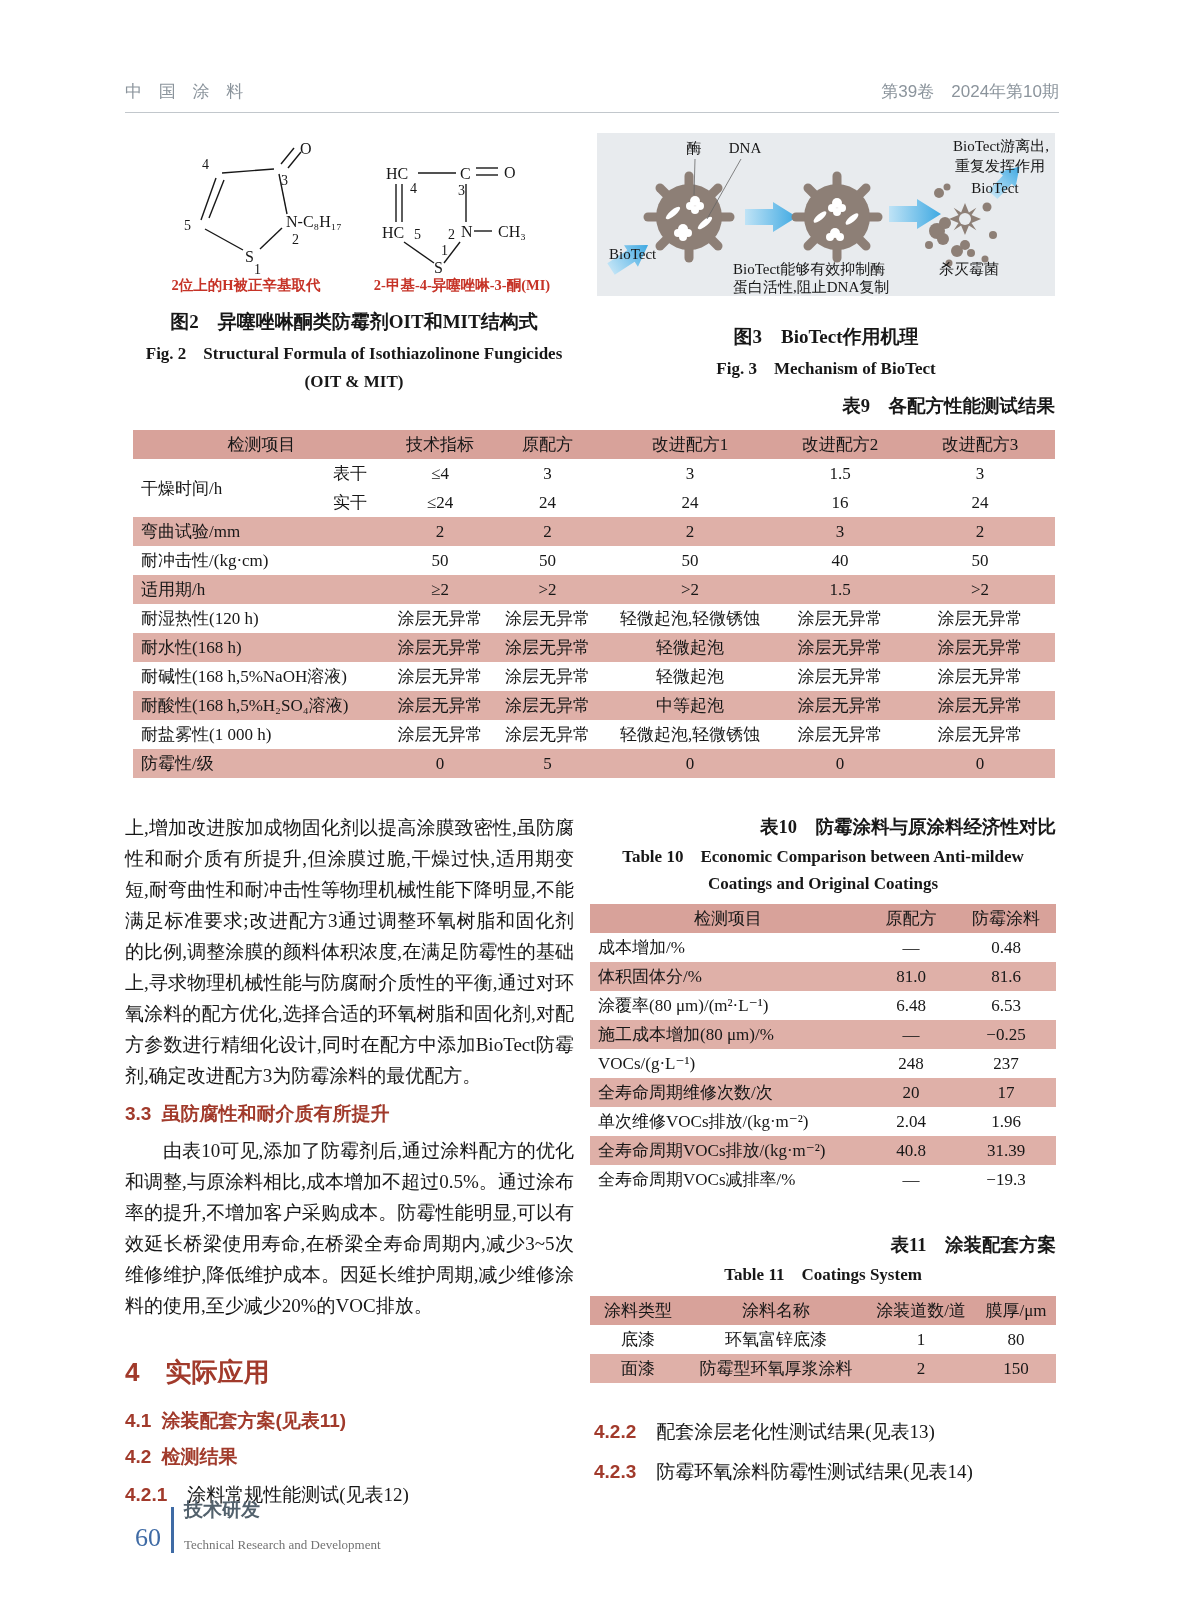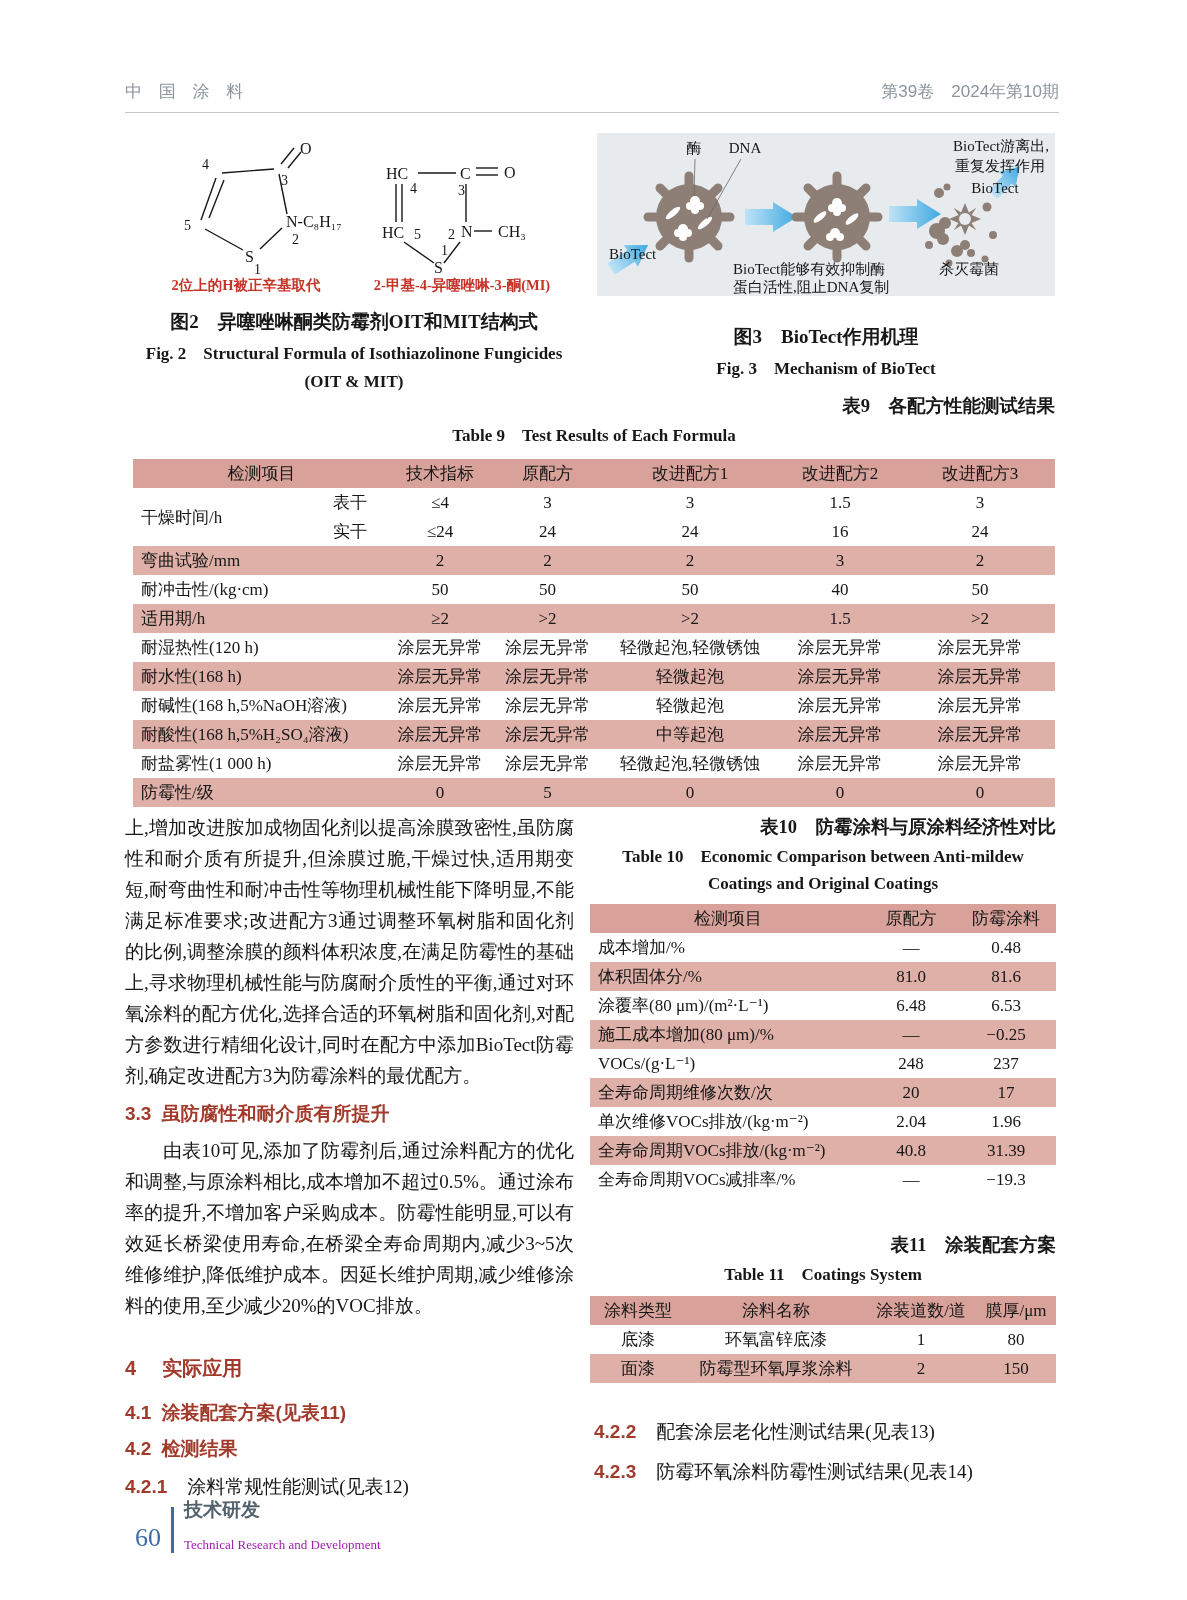--- a/index.html
+++ b/index.html
@@ -44,34 +44,34 @@
   .t10,.t11{width:100%;margin-top:10px;}
   .t10 td{height:29px;}
   .t11 td{height:29px;}
 
   
   .lcol{position:absolute;left:125px;top:812px;width:449px;}
   .rcol{position:absolute;left:590px;top:814px;width:466px;}
   .para{font-size:19px;line-height:31px;text-align:justify;}
   .para.indent{text-indent:2em;}
   .h-sub{font-family:var(--sans);font-weight:bold;color:var(--red);font-size:19px;margin:10px 0 8px 0;}
-  .h-main{font-family:var(--sans);font-weight:bold;color:var(--red);font-size:20px;margin:34px 0 18px 0;}
+  .h-main{font-family:var(--sans);font-weight:bold;color:var(--red);font-size:26px;margin:34px 0 18px 0;}
   .h-sub .num{margin-right:10px;}
   .h-main .num{margin-right:26px;}
   .h-mixed{font-size:19px;margin:12px 0 10px 0;}
   .h-mixed .num{font-family:var(--sans);font-weight:bold;color:var(--red);margin-right:20px;}
   .rcol .h-mixed{margin:14px 0 0 4px;}
   .gap-t11{height:38px;}
 
   
   .pfooter{position:absolute;left:135px;top:1497px;display:flex;align-items:flex-end;}
   .pfooter .pno{font-size:26px;color:#3f6ba5;font-family:var(--serif);margin-right:10px;margin-top:8px;}
   .pfooter .vbar{width:3px;height:46px;background:#3f6ba5;margin-right:10px;}
   .pfooter .sec-cn{font-family:var(--sans);font-weight:bold;font-size:19px;color:#52616c;}
-  .pfooter .sec-en{font-size:13px;color:#a21caf;margin-top:14px;}
+  .pfooter .sec-en{font-size:13px;color:#737373;margin-top:14px;}
 
   
   text{font-family:var(--serif);fill:#171717;}
   .atom{font-size:16px;}
   .numlab{font-size:14px;}
   .f3lab{font-size:15px;}
 </style>
 </head>
 <body>
 
@@ -246,21 +246,20 @@
       <text class="f3lab" x="452" y="18" text-anchor="end">BioTect游离出,</text>
       <text class="f3lab" x="448" y="38" text-anchor="end">重复发挥作用</text>
       <text class="f3lab" x="398" y="60" text-anchor="middle">BioTect</text>
     </svg>
     <div class="figcap-cn">图3　BioTect作用机理</div>
     <div class="figcap-en">Fig. 3　Mechanism of BioTect</div>
   </div>
 
   <div class="t9wrap">
     <div class="tbl-title-cn">表9　各配方性能测试结果</div>
-    <div class="tbl-title-en">Table 9　Test Results of Each Formula</div>
     <table class="t9">
       <colgroup>
           <col style="width:177px">
           <col style="width:80px">
           <col style="width:100px">
           <col style="width:115px">
           <col style="width:170px">
           <col style="width:130px">
           <col style="width:150px">
         </colgroup>

